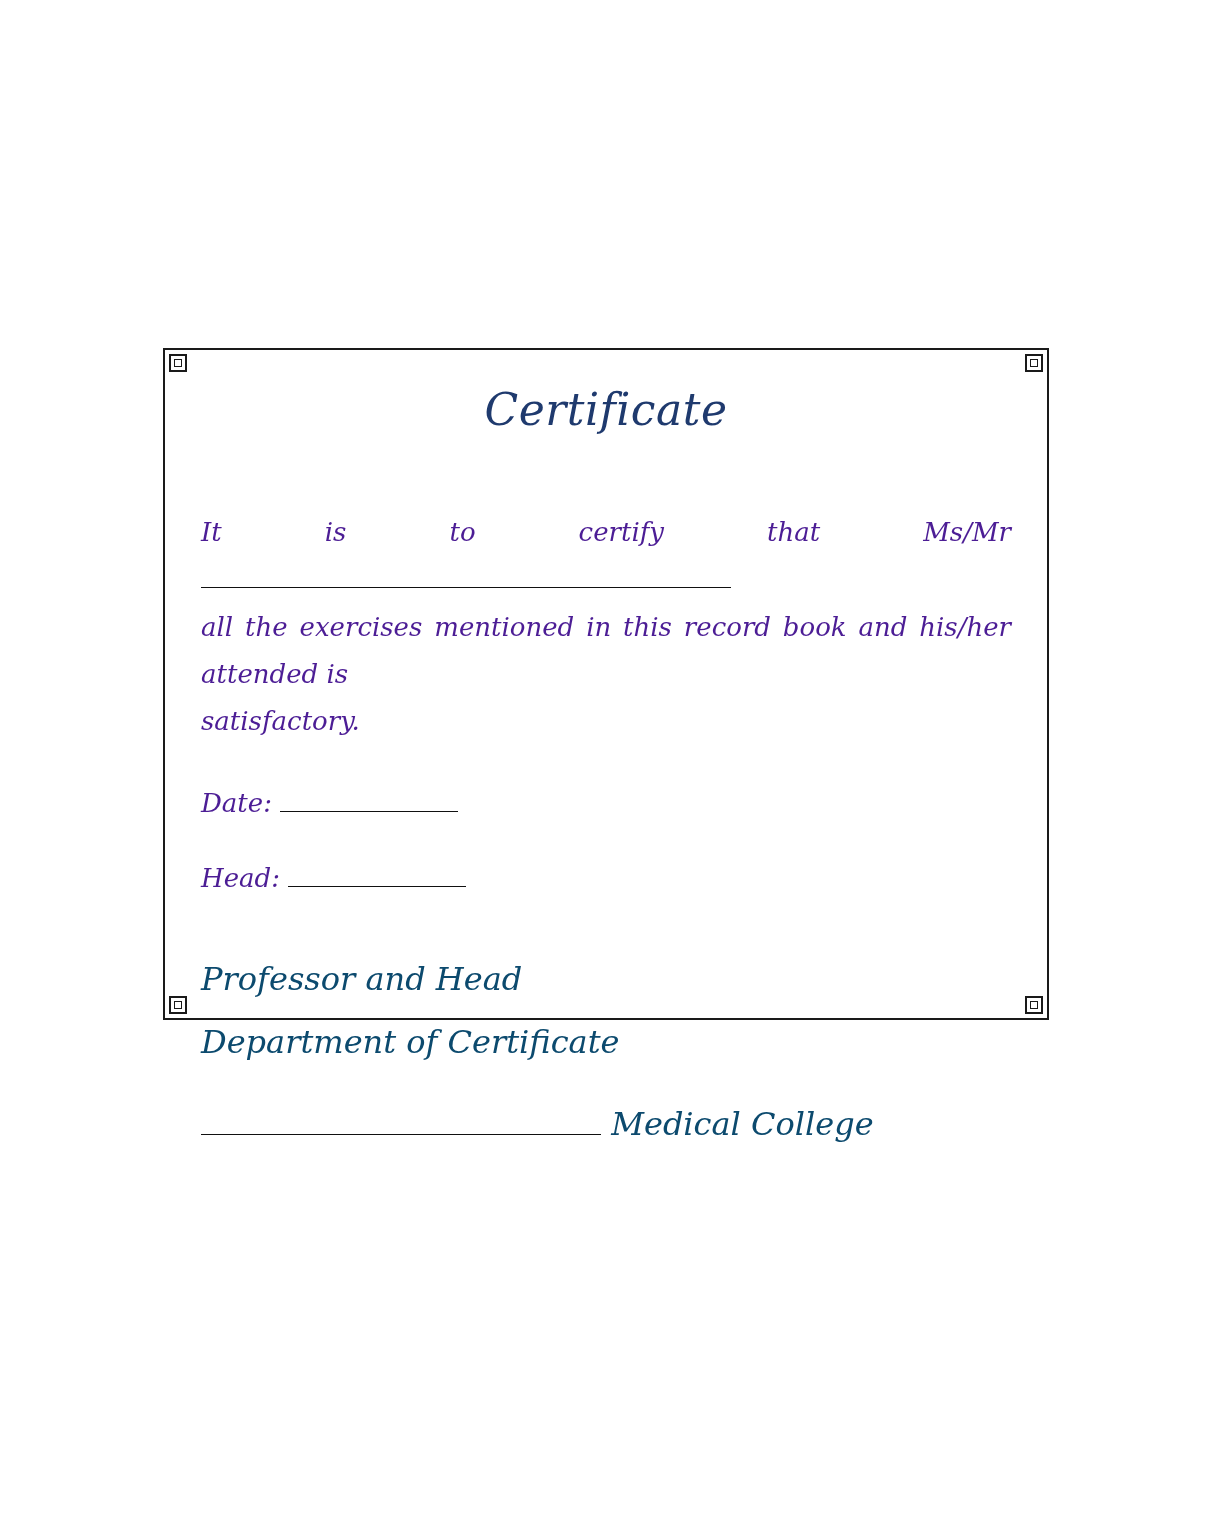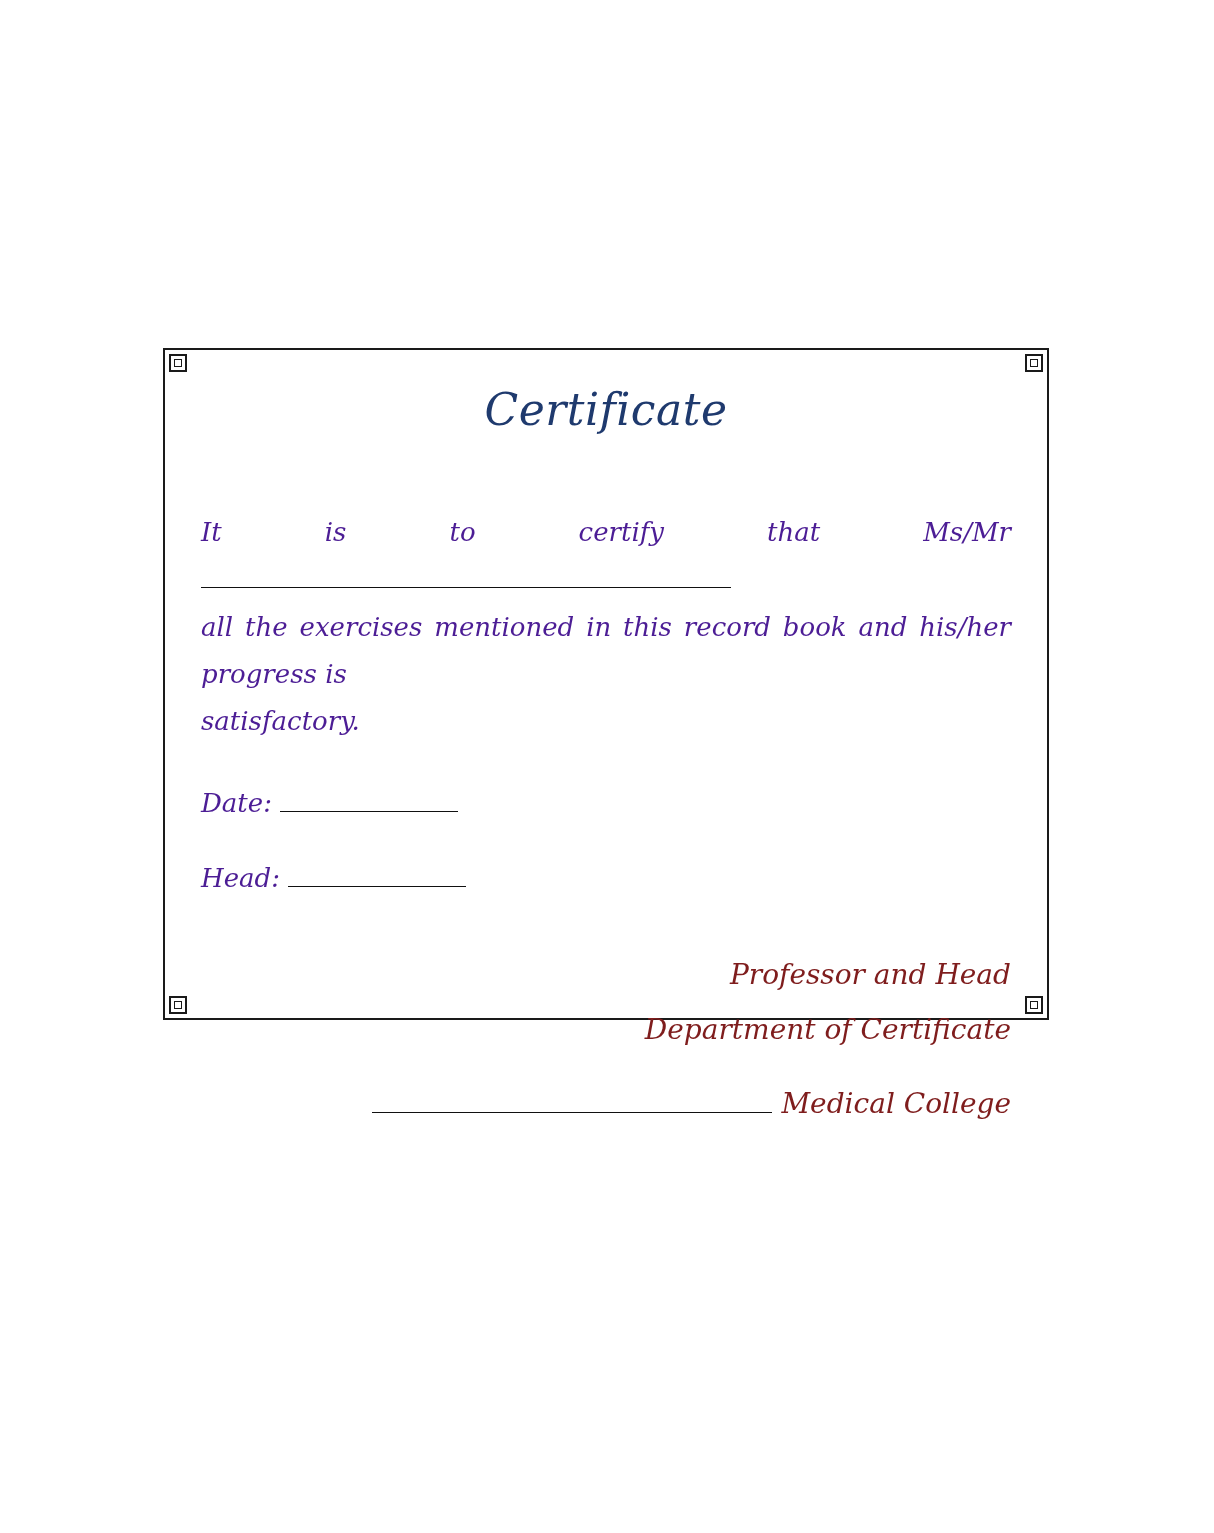--- a/index.html
+++ b/index.html
@@ -109,24 +109,24 @@
   .line-date {
     margin-top: 34px !important;
   }
   .line-place {
     margin-top: 28px !important;
   }
 
   
   .sign-block {
     margin-top: 46px;
-    text-align: right;
-    font-size: 28px;
+    text-align: left;
+    font-size: 32px;
     font-style: italic;
-    color: #7f1d1d;
+    color: #0c4a6e;
     line-height: 1.95;
     font-family: "DejaVu Serif", "Liberation Serif", serif;
   }
   .sign-block .college-row {
     margin-top: 20px;
     white-space: nowrap;
   }
 </style>
 </head>
 <body>
@@ -140,21 +140,21 @@
 
   <div class="cert-inner">
 
     <div class="cert-title">Certificate</div>
 
     <div class="cert-body">
       <p>
         <span>It is to certify that Ms/Mr</span>
         <span class="fill-line fill-name"></span>
       </p>
-      <p>all the exercises mentioned in this record book and his/her progress is</p>
+      <p>all the exercises mentioned in this record book and his/her attended is</p>
       <p>satisfactory.</p>
 
       <p class="line-date">
         <span>Date:</span>
         <span class="fill-line fill-date"></span>
       </p>
       <p class="line-place">
         <span>Head:</span>
         <span class="fill-line fill-place"></span>
       </p>

